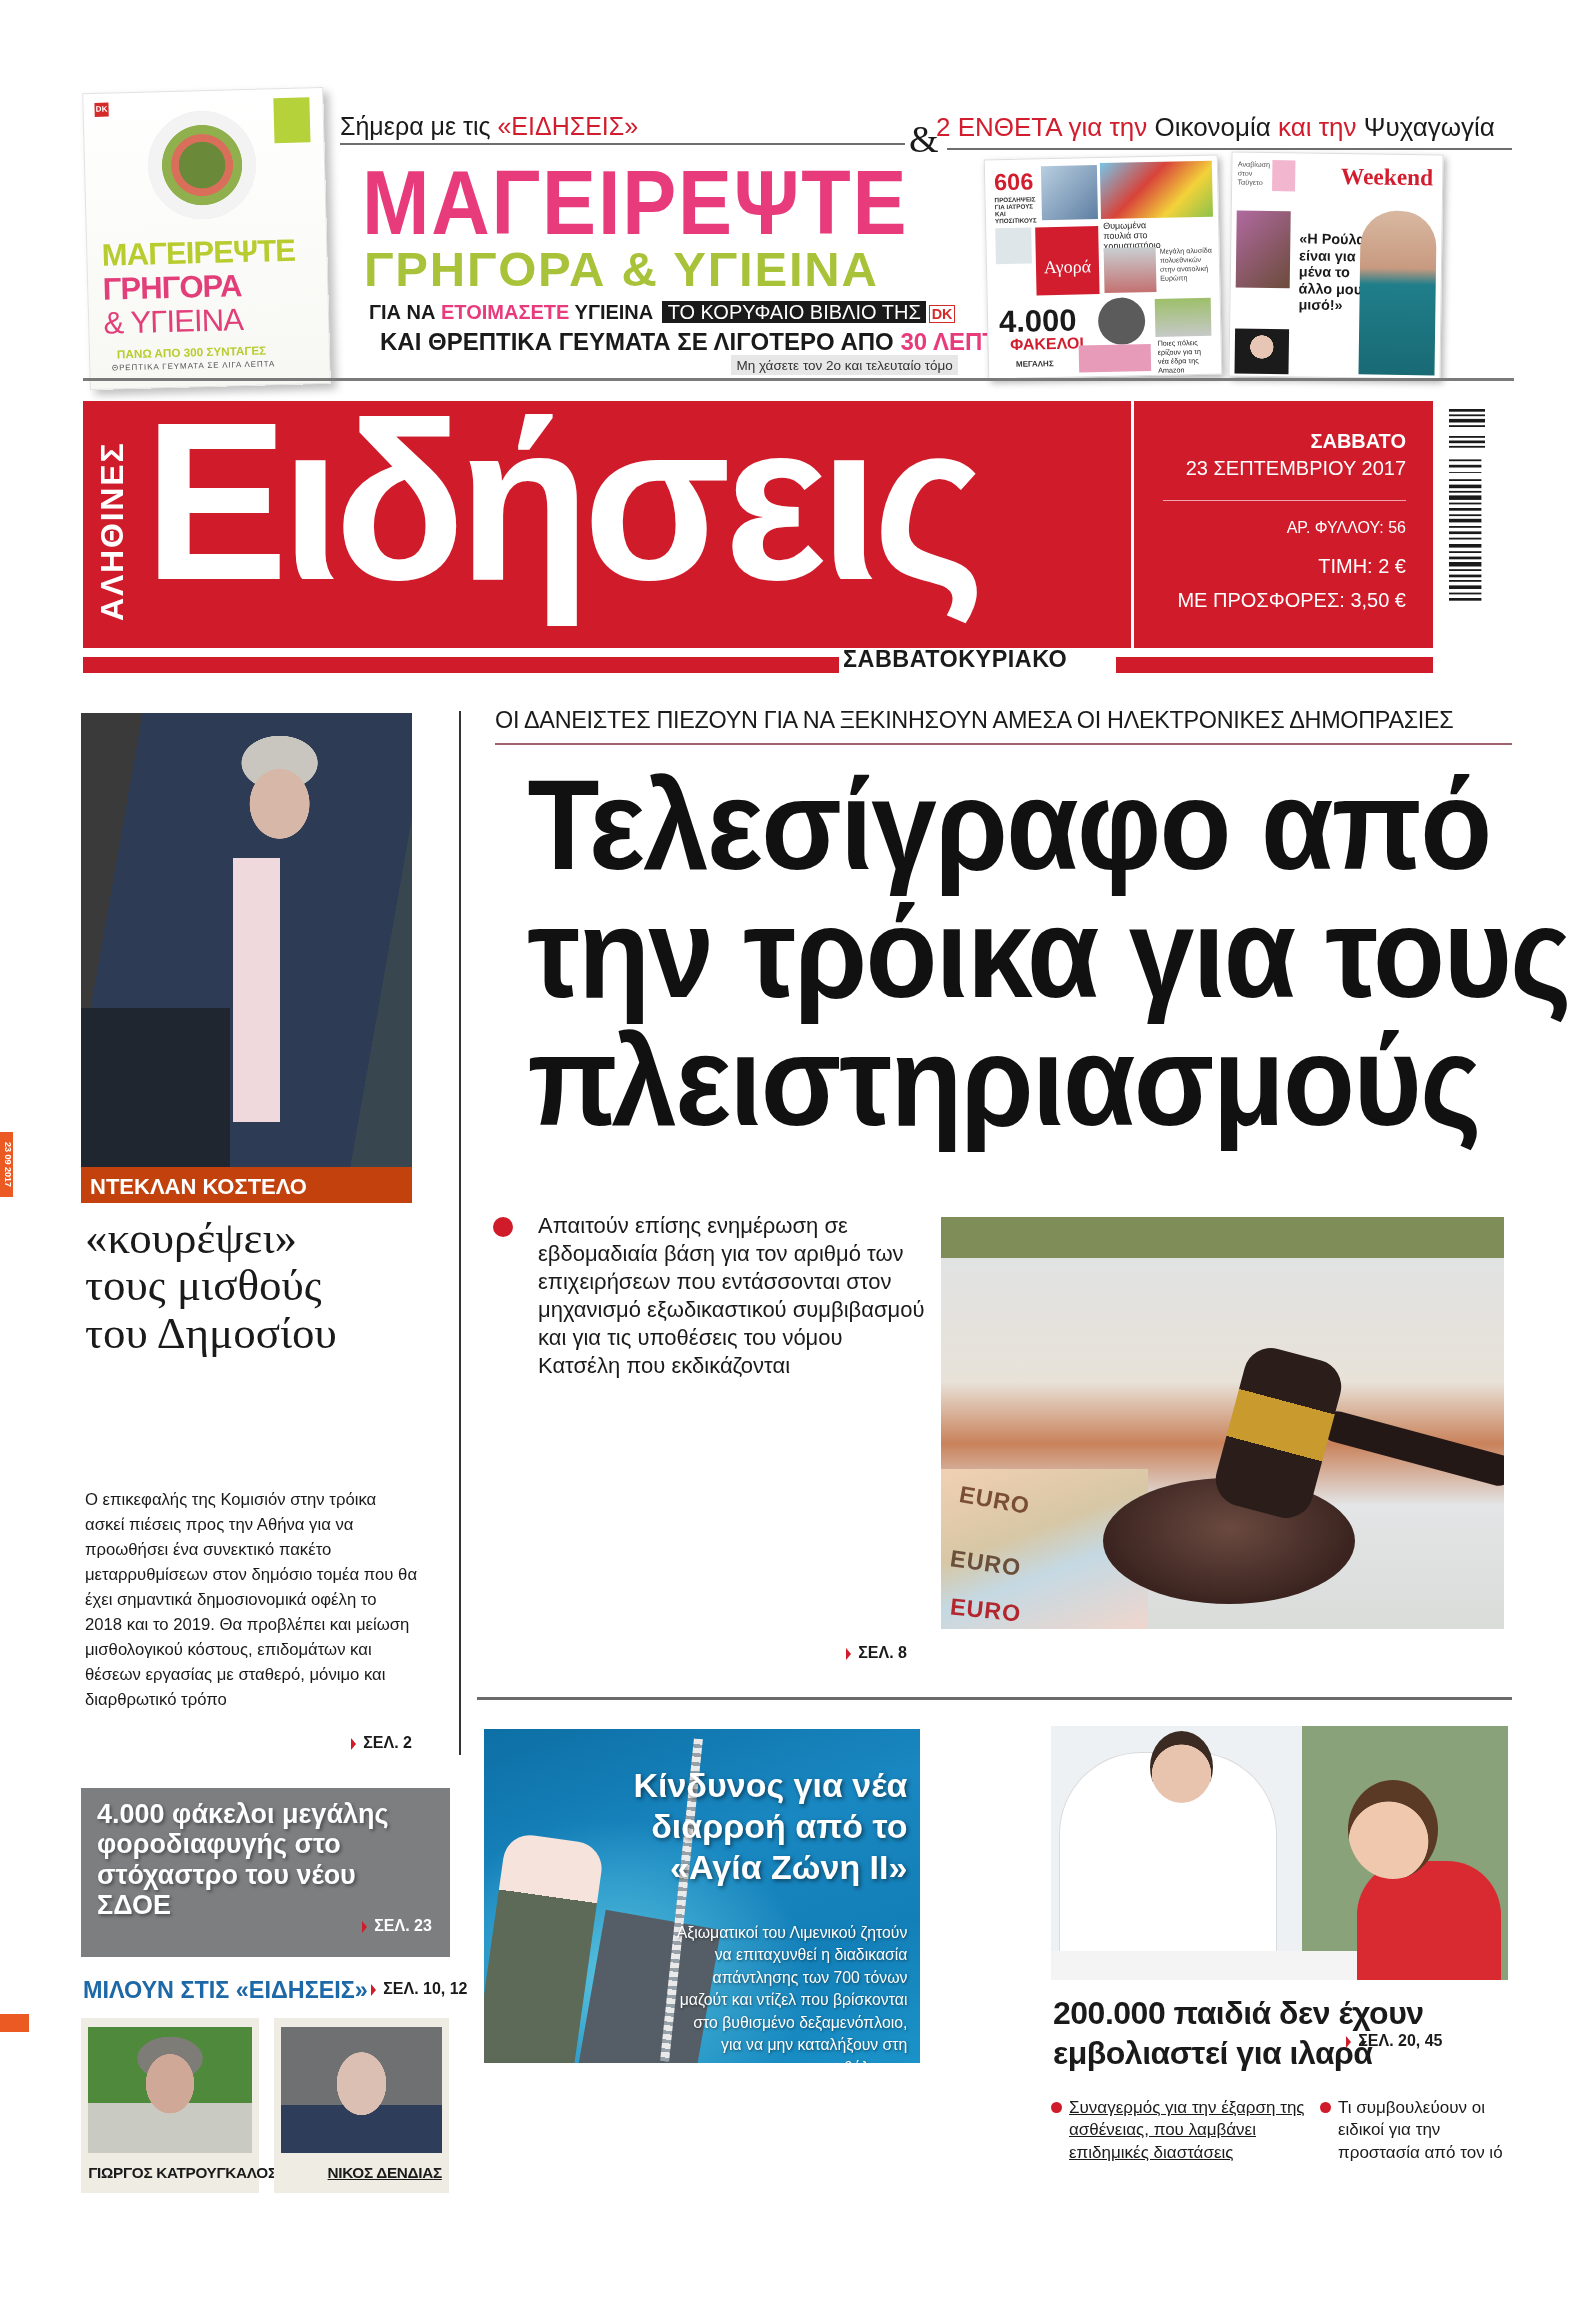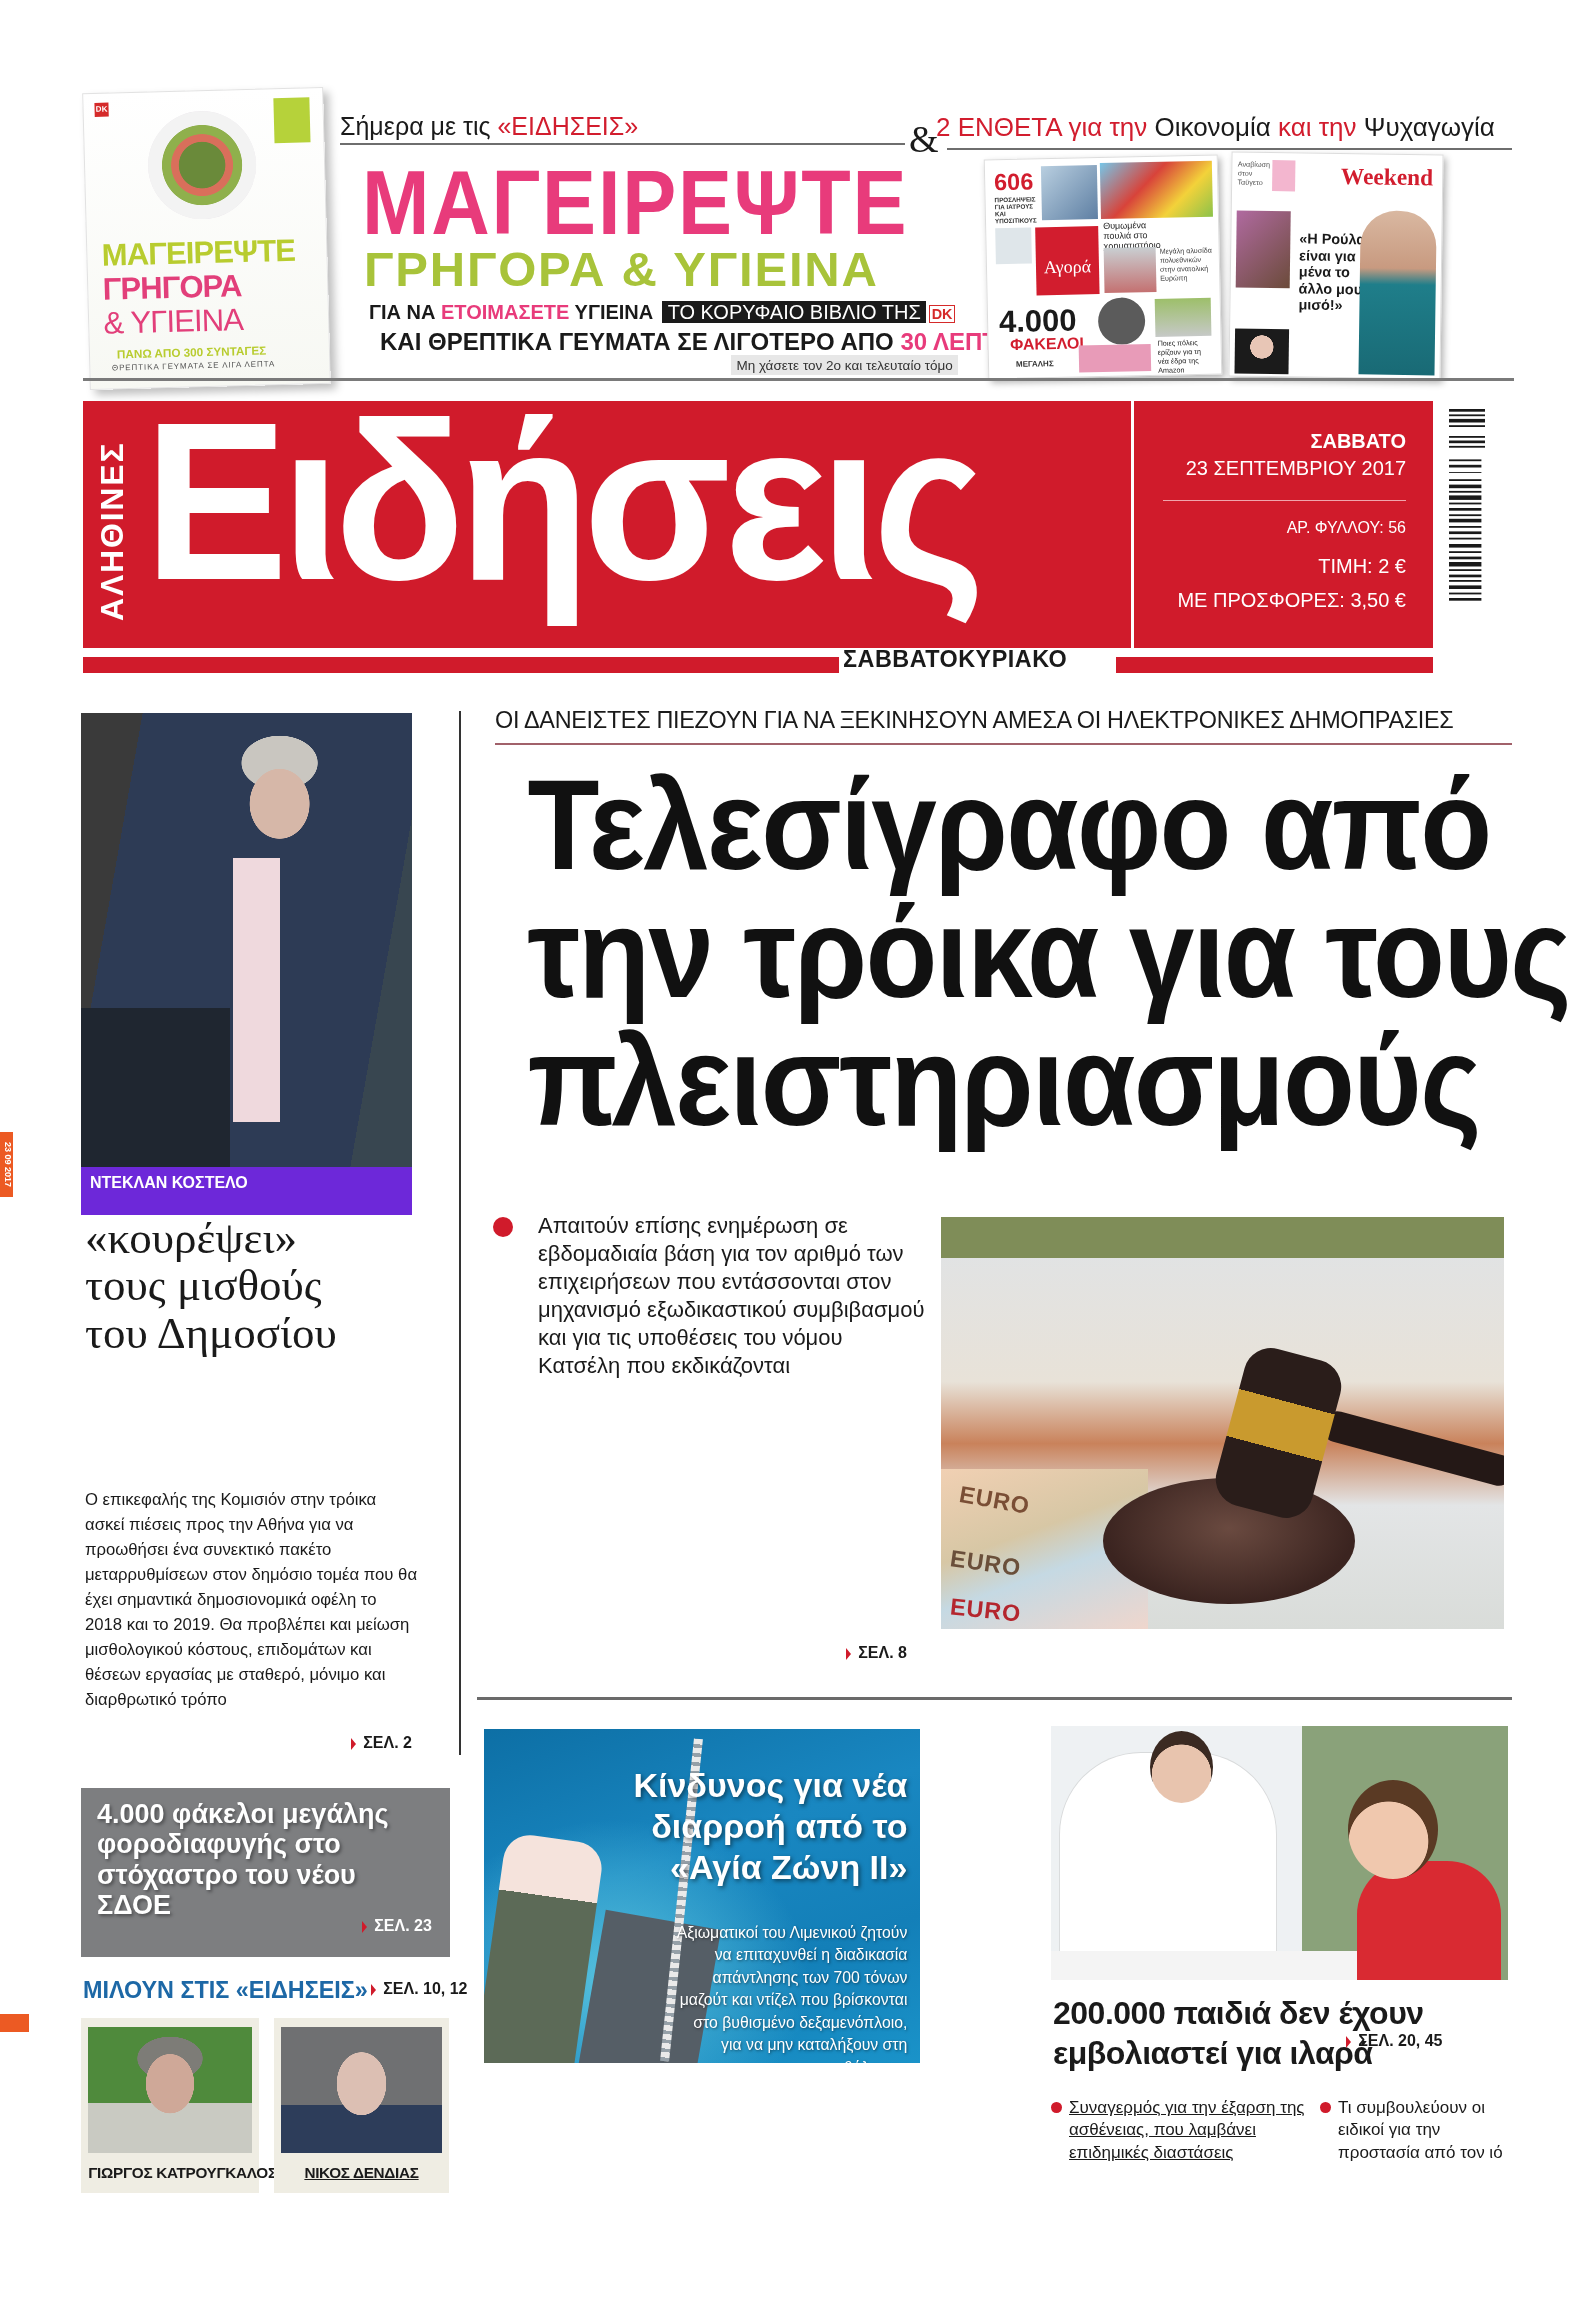--- a/index.html
+++ b/index.html
@@ -99,42 +99,42 @@
   .photo-costello {
     left: 81px; top: 713px; width: 331px; height: 454px;
     background:
       radial-gradient(ellipse 54px 63px at 60% 20%, #d6b7a8 0 55%, transparent 56%),
       radial-gradient(ellipse 63px 45px at 60% 11%, #c9c6c0 0 60%, transparent 61%),
       linear-gradient(180deg, transparent 0 30%, transparent 30%),
       linear-gradient(100deg, #3a3a3a 0 15%, #2d3b55 15% 85%, #384650 85% 100%);
   }
   .photo-costello::before { content:""; position:absolute; left: 46%; top: 32%; width: 14%; height: 58%; background: #efd9dd; }
   .photo-costello::after { content:""; position:absolute; left: 0; top: 65%; width: 45%; height: 35%; background: #1f2630; }
-  .caption-costello { left: 81px; top: 1167px; width: 331px; height: 48px; background: #6d28d9; color: #fff; font-weight: bold; font-size: 16px; padding: 7.2px 9px; }
+  .caption-costello { left: 81px; top: 1167px; width: 331px; height: 36px; background: #c2410c; color: #fff; font-weight: bold; font-size: 22px; padding: 7.2px 9px; }
 
   .costello-head { left: 85px; top: 1215px; width: 360px; font-family: "Liberation Serif", serif; font-size: 45px; line-height: 1.05; color: #1a1a1a; }
   .costello-body { left: 85px; top: 1487px; width: 333px; font-size: 16.7px; line-height: 1.5; color: #1a1a1a; }
   .ref { font-weight: bold; font-size: 16px; color: #1a1a1a; white-space: nowrap; }
   .ref .tri { display: inline-block; width: 0; height: 0; border-top: 6.3px solid transparent; border-bottom: 6.3px solid transparent; border-left: 5.4px solid #d01b2b; margin-right: 7.2px; vertical-align: middle; }
   .ref-costello { left: 351px; top: 1734px; }
 
   .grey-box { left: 81px; top: 1788px; width: 369px; height: 169px; background: #7d7e80; padding: 10.8px 16px; }
   .grey-head { font-size: 27px; font-weight: bold; color: #fff; line-height: 1.13; text-shadow: 1.8px 1.8px 3.6px rgba(0,0,0,0.4); }
   .ref-grey { left: 362px; top: 1917px; }
   .ref-grey .txt { color: #fff; }
 
   .milan-head { left: 83px; top: 1977px; font-size: 23.4px; font-weight: bold; color: #1d68a6; }
   .ref-milan { left: 371px; top: 1980px; }
   .portrait-card { background: #efede3; padding: 9px 7.2px 7.2px 7.2px; }
   .pc1 { left: 81px; top: 2018px; width: 178px; height: 175px; }
   .pc2 { left: 274px; top: 2018px; width: 175px; height: 175px; text-decoration: underline; }
   .portrait { width: 100%; height: 126px; }
   .pc1 .portrait { background: radial-gradient(ellipse 40px 49px at 50% 45%, #cfa898 0 60%, transparent 61%), radial-gradient(ellipse 54px 36px at 50% 25%, #7d7c77 0 60%, transparent 61%), linear-gradient(180deg,#4f8a3c 0 60%, #c9cac2 60% 100%); }
   .pc2 .portrait { background: radial-gradient(ellipse 41px 52px at 50% 45%, #dcbfb3 0 60%, transparent 61%), linear-gradient(180deg,#6f7072 0 62%, #2d3d5a 62% 100%); }
-  .portrait-name { font-size: 15.3px; font-weight: bold; color: #1a1a1a; text-align: center; margin-top: 10.8px; letter-spacing: -0.3px; white-space: nowrap; }
+  .portrait-name { font-size: 15.3px; font-weight: bold; color: #1a1a1a; text-align: right; margin-top: 10.8px; letter-spacing: -0.3px; white-space: nowrap; }
 
   
   .kicker { left: 495px; top: 707px; width: 1017px; font-size: 23.4px; color: #1a1a1a; letter-spacing: -0.3px; white-space: nowrap; }
   .kicker-rule { left: 495px; top: 743px; width: 1017px; height: 1.8px; background: #a1616a; }
   .headline { left: 486px; top: 761px; width: 1035px; font-size: 128px; font-weight: bold; color: #111; line-height: 1.0; letter-spacing: -1.8px; text-align: center; transform: scaleX(0.92); transform-origin: center top; }
   .headline div { white-space: nowrap; }
 
   .bullets { left: 493px; top: 1212px; width: 432px; }
   .bullet { position: relative; padding-left: 45px; font-size: 22px; line-height: 1.27; color: #1a1a1a; margin-bottom: 41px; }
   .bullet .dot { position: absolute; left: 0; top: 5.4px; width: 20px; height: 20px; border-radius: 50%; background: #d01b2b; }

